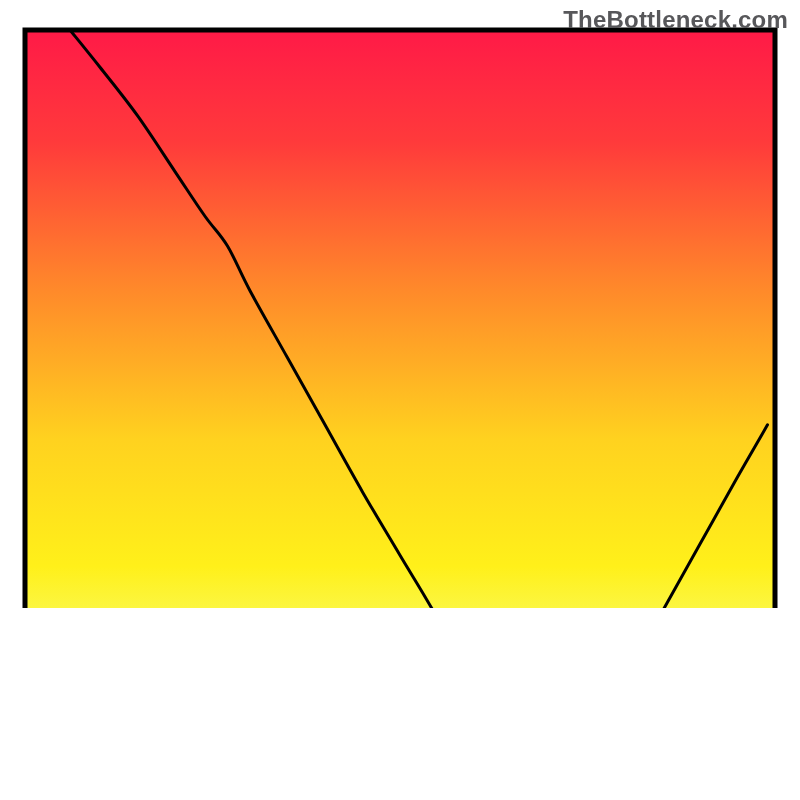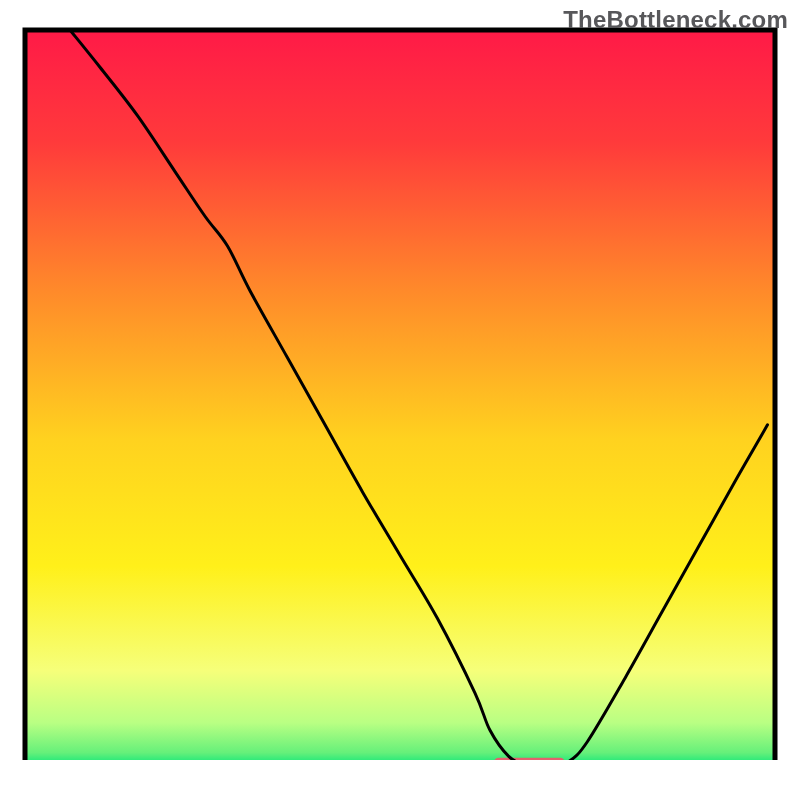--- a/index.html
+++ b/index.html
@@ -3,21 +3,21 @@
 <meta charset="utf-8">
 <style>
   body {
     margin: 0;
     padding: 0;
     background: #ffffff;
     font-family: Arial, Helvetica, sans-serif;
   }
   .wrap {
     width: 800px;
-    height: 760px;
+    height: 608px;
     position: relative;
   }
   .watermark {
     position: absolute;
     top: 6px;
     right: 12px;
     font-weight: 700;
     font-size: 24px;
     color: #57575a;
     letter-spacing: 0.2px;

